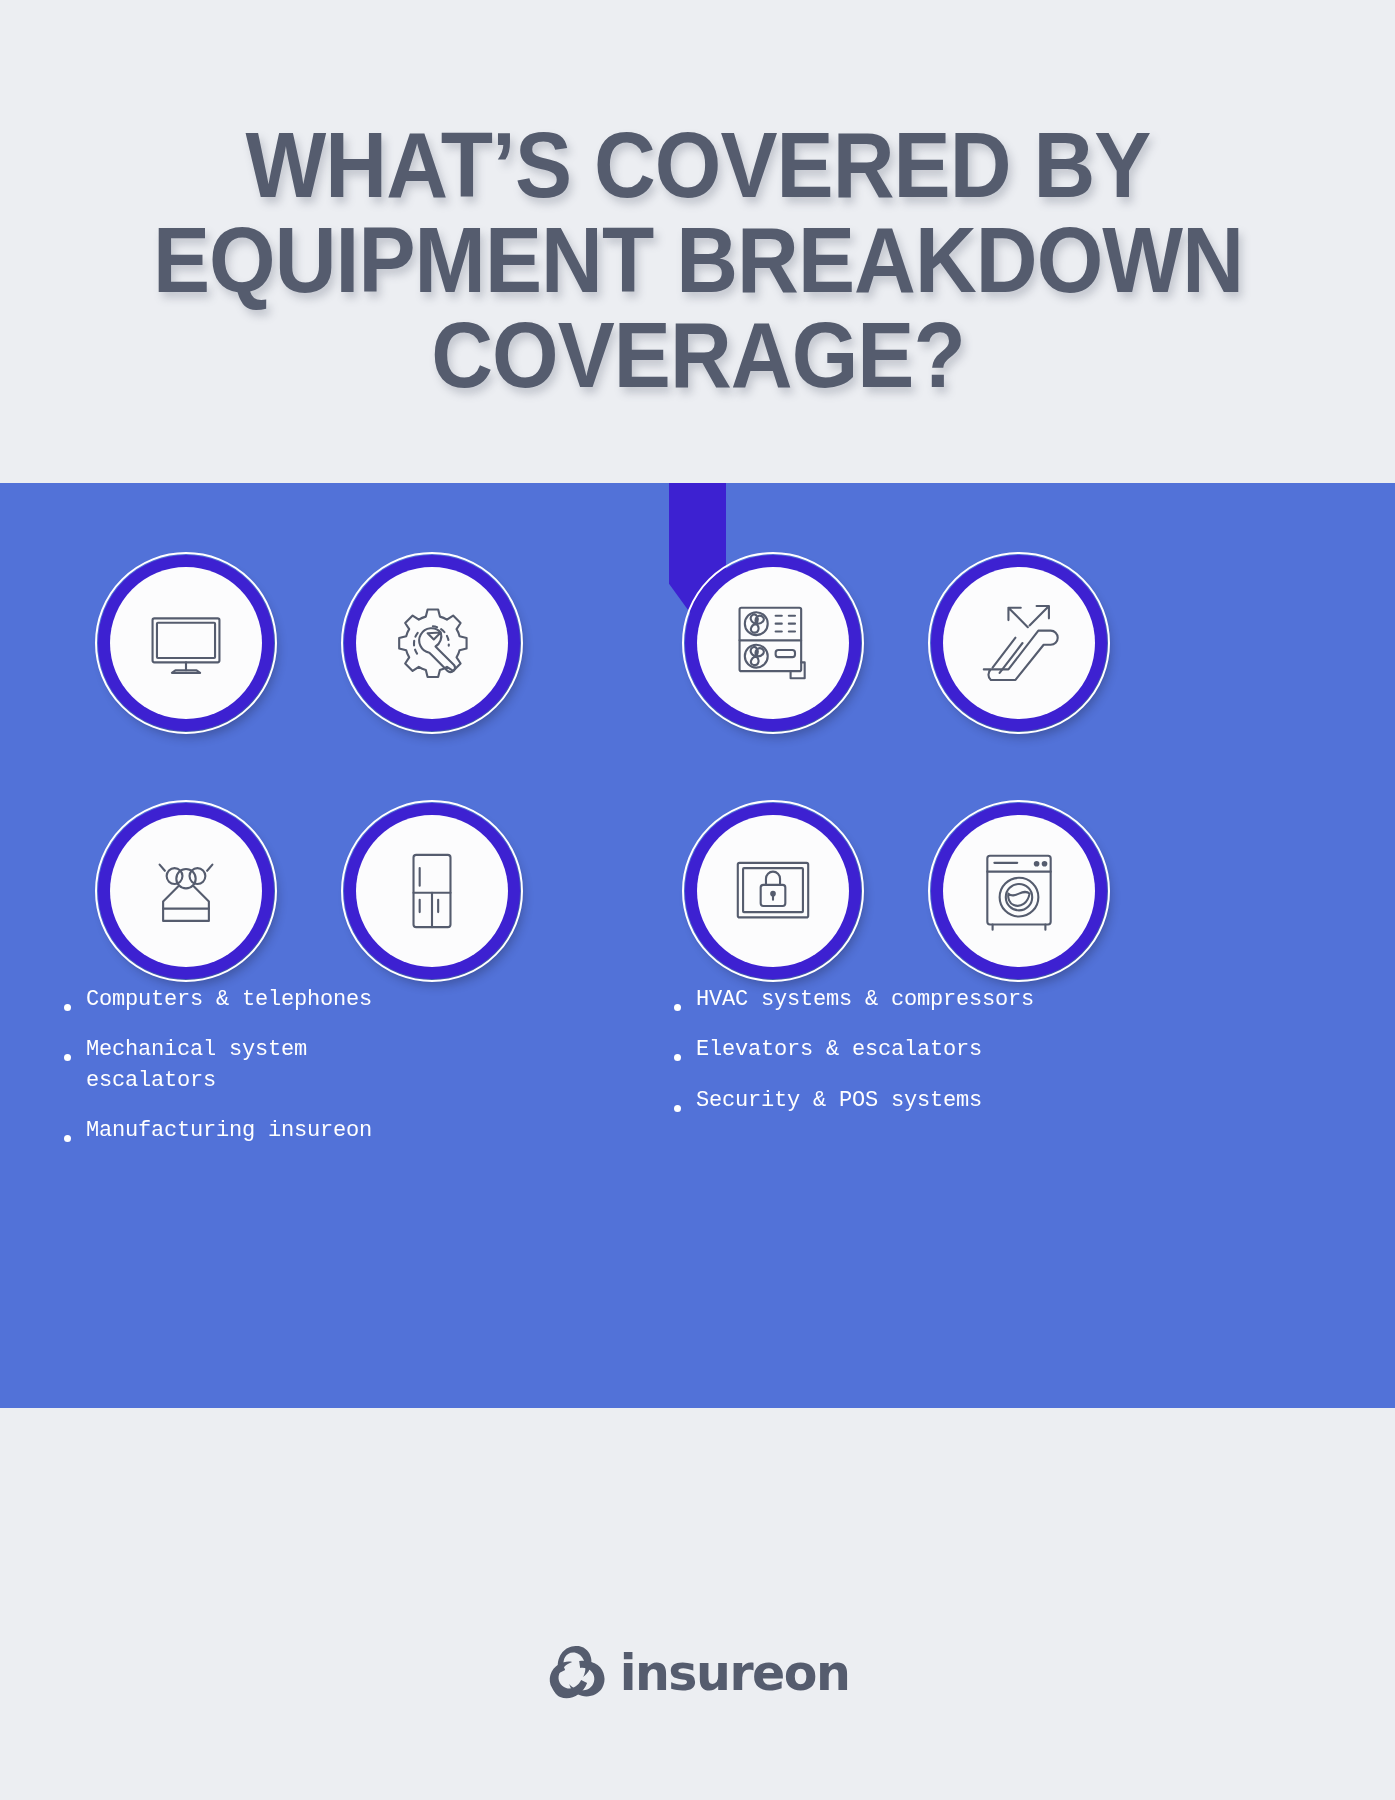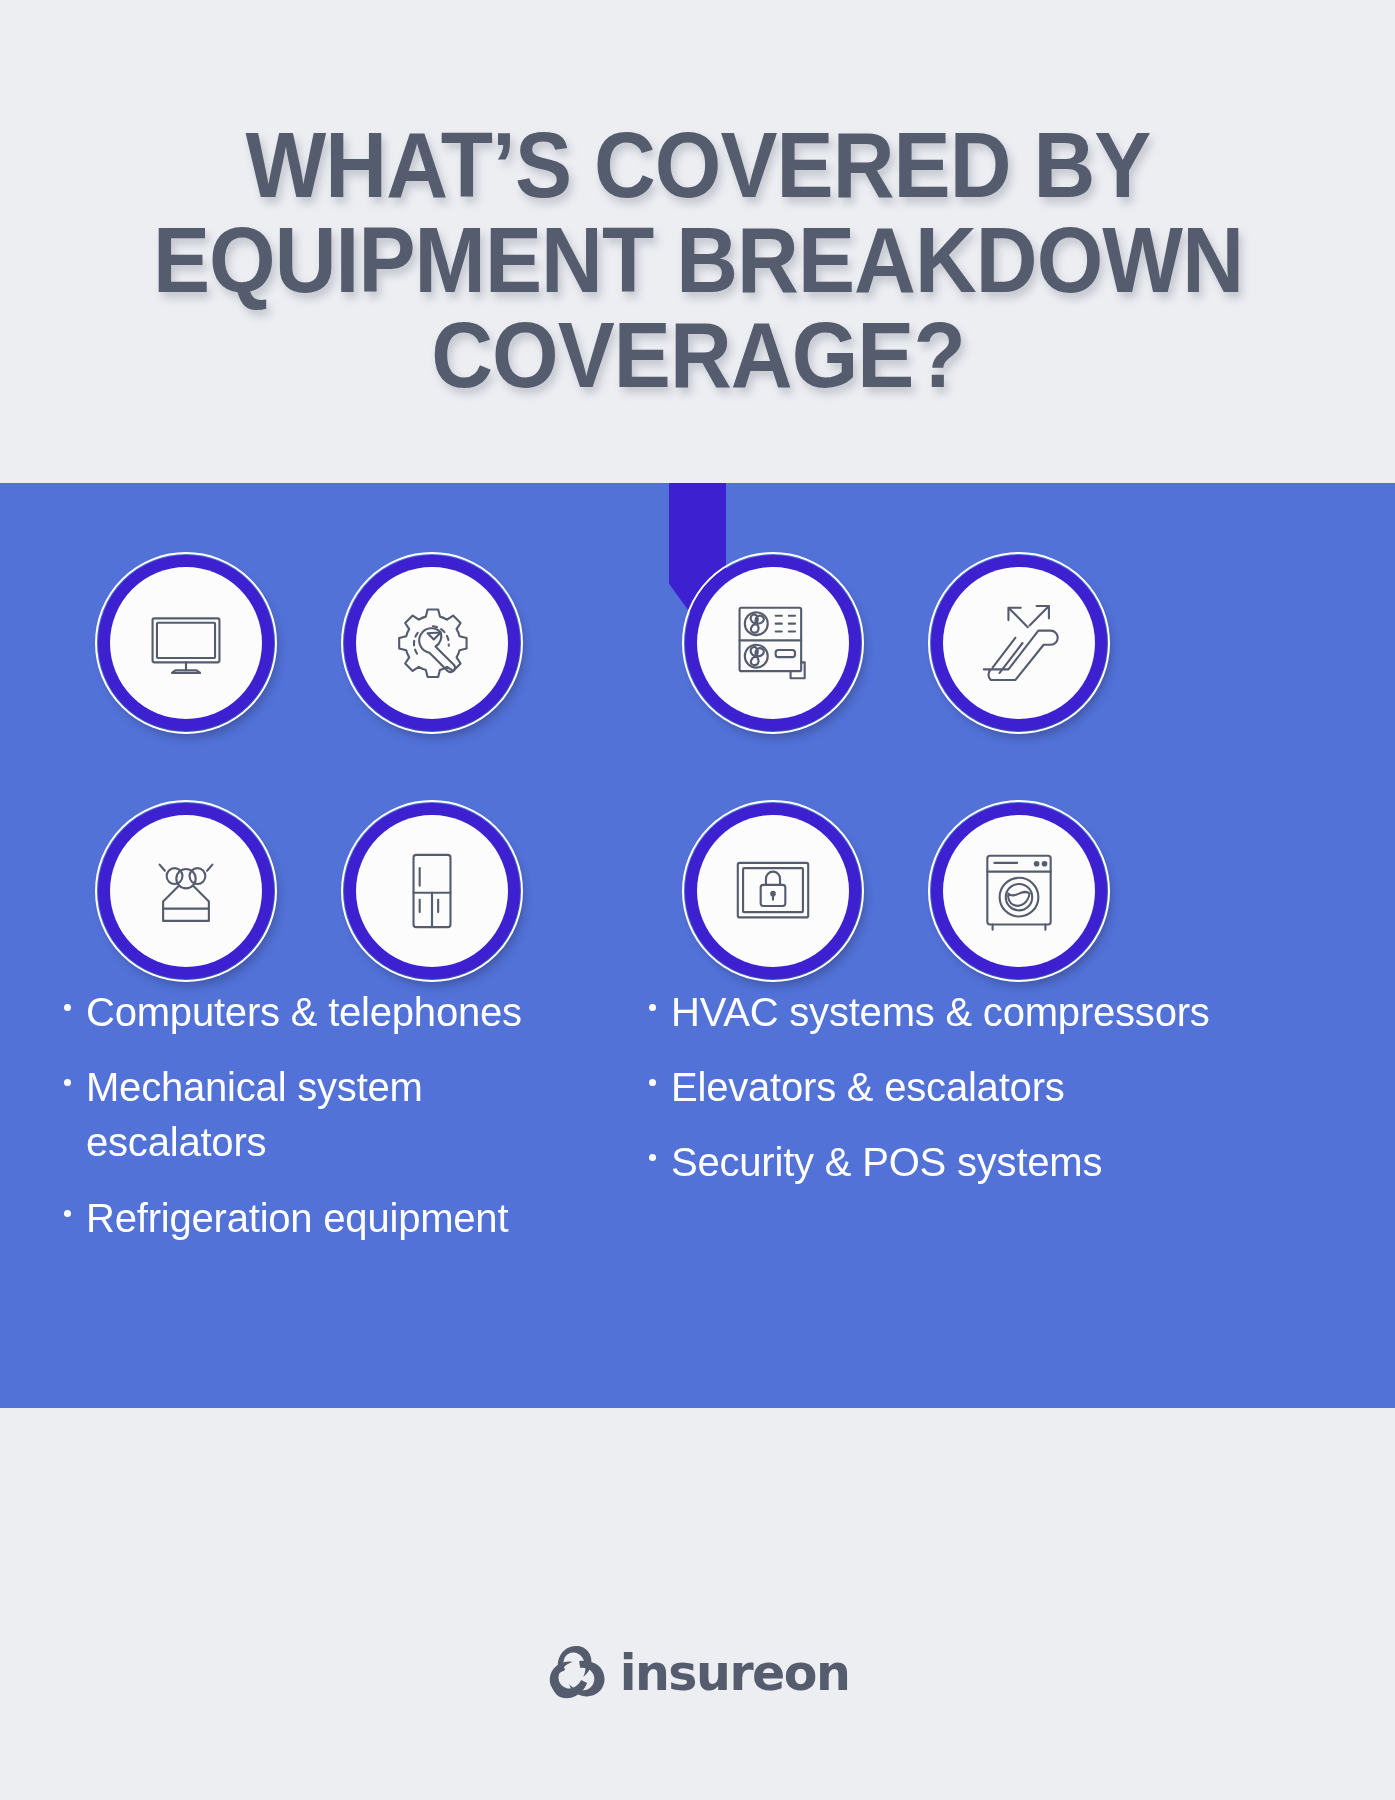--- a/index.html
+++ b/index.html
@@ -143,34 +143,34 @@
     position: absolute;
     left: 0;
     top: 985px;
     width: 1395px;
   }
   .list-col {
     position: absolute;
     top: 0;
   }
   .list-col.left  { left: 60px;  width: 560px; }
-  .list-col.right { left: 645px; width: 600px; }
+  .list-col.right { left: 670px; width: 600px; }
 
   ul.bullets {
     list-style: none;
     margin: 0;
     padding: 0;
   }
   ul.bullets li {
     position: relative;
     padding-left: 26px;
     margin-bottom: 20px;
     color: #ffffff;
-    font-family: Liberation Sans, sans-serif;
-    font-size: 40px;
+    font-family: Liberation Mono, monospace;
+    font-size: 22px;
     line-height: 1.38;
     font-weight: 400;
     letter-spacing: -0.2px;
     white-space: pre-line;
   }
   ul.bullets li::before {
     content: "";
     position: absolute;
     left: 4px;
     top: 19px;
@@ -340,21 +340,21 @@
     </div>
   </div>
 
   <div class="lists">
 
     <div class="list-col left">
       <ul class="bullets">
         <li>Computers &amp; telephones</li>
         <li>Mechanical system
 escalators</li>
-        <li>Refrigeration equipment</li>
+        <li>Manufacturing insureon</li>
       </ul>
     </div>
 
     <div class="list-col right">
       <ul class="bullets">
         <li>HVAC systems &amp; compressors</li>
         <li>Elevators &amp; escalators</li>
         <li>Security &amp; POS systems</li>
       </ul>
     </div>

